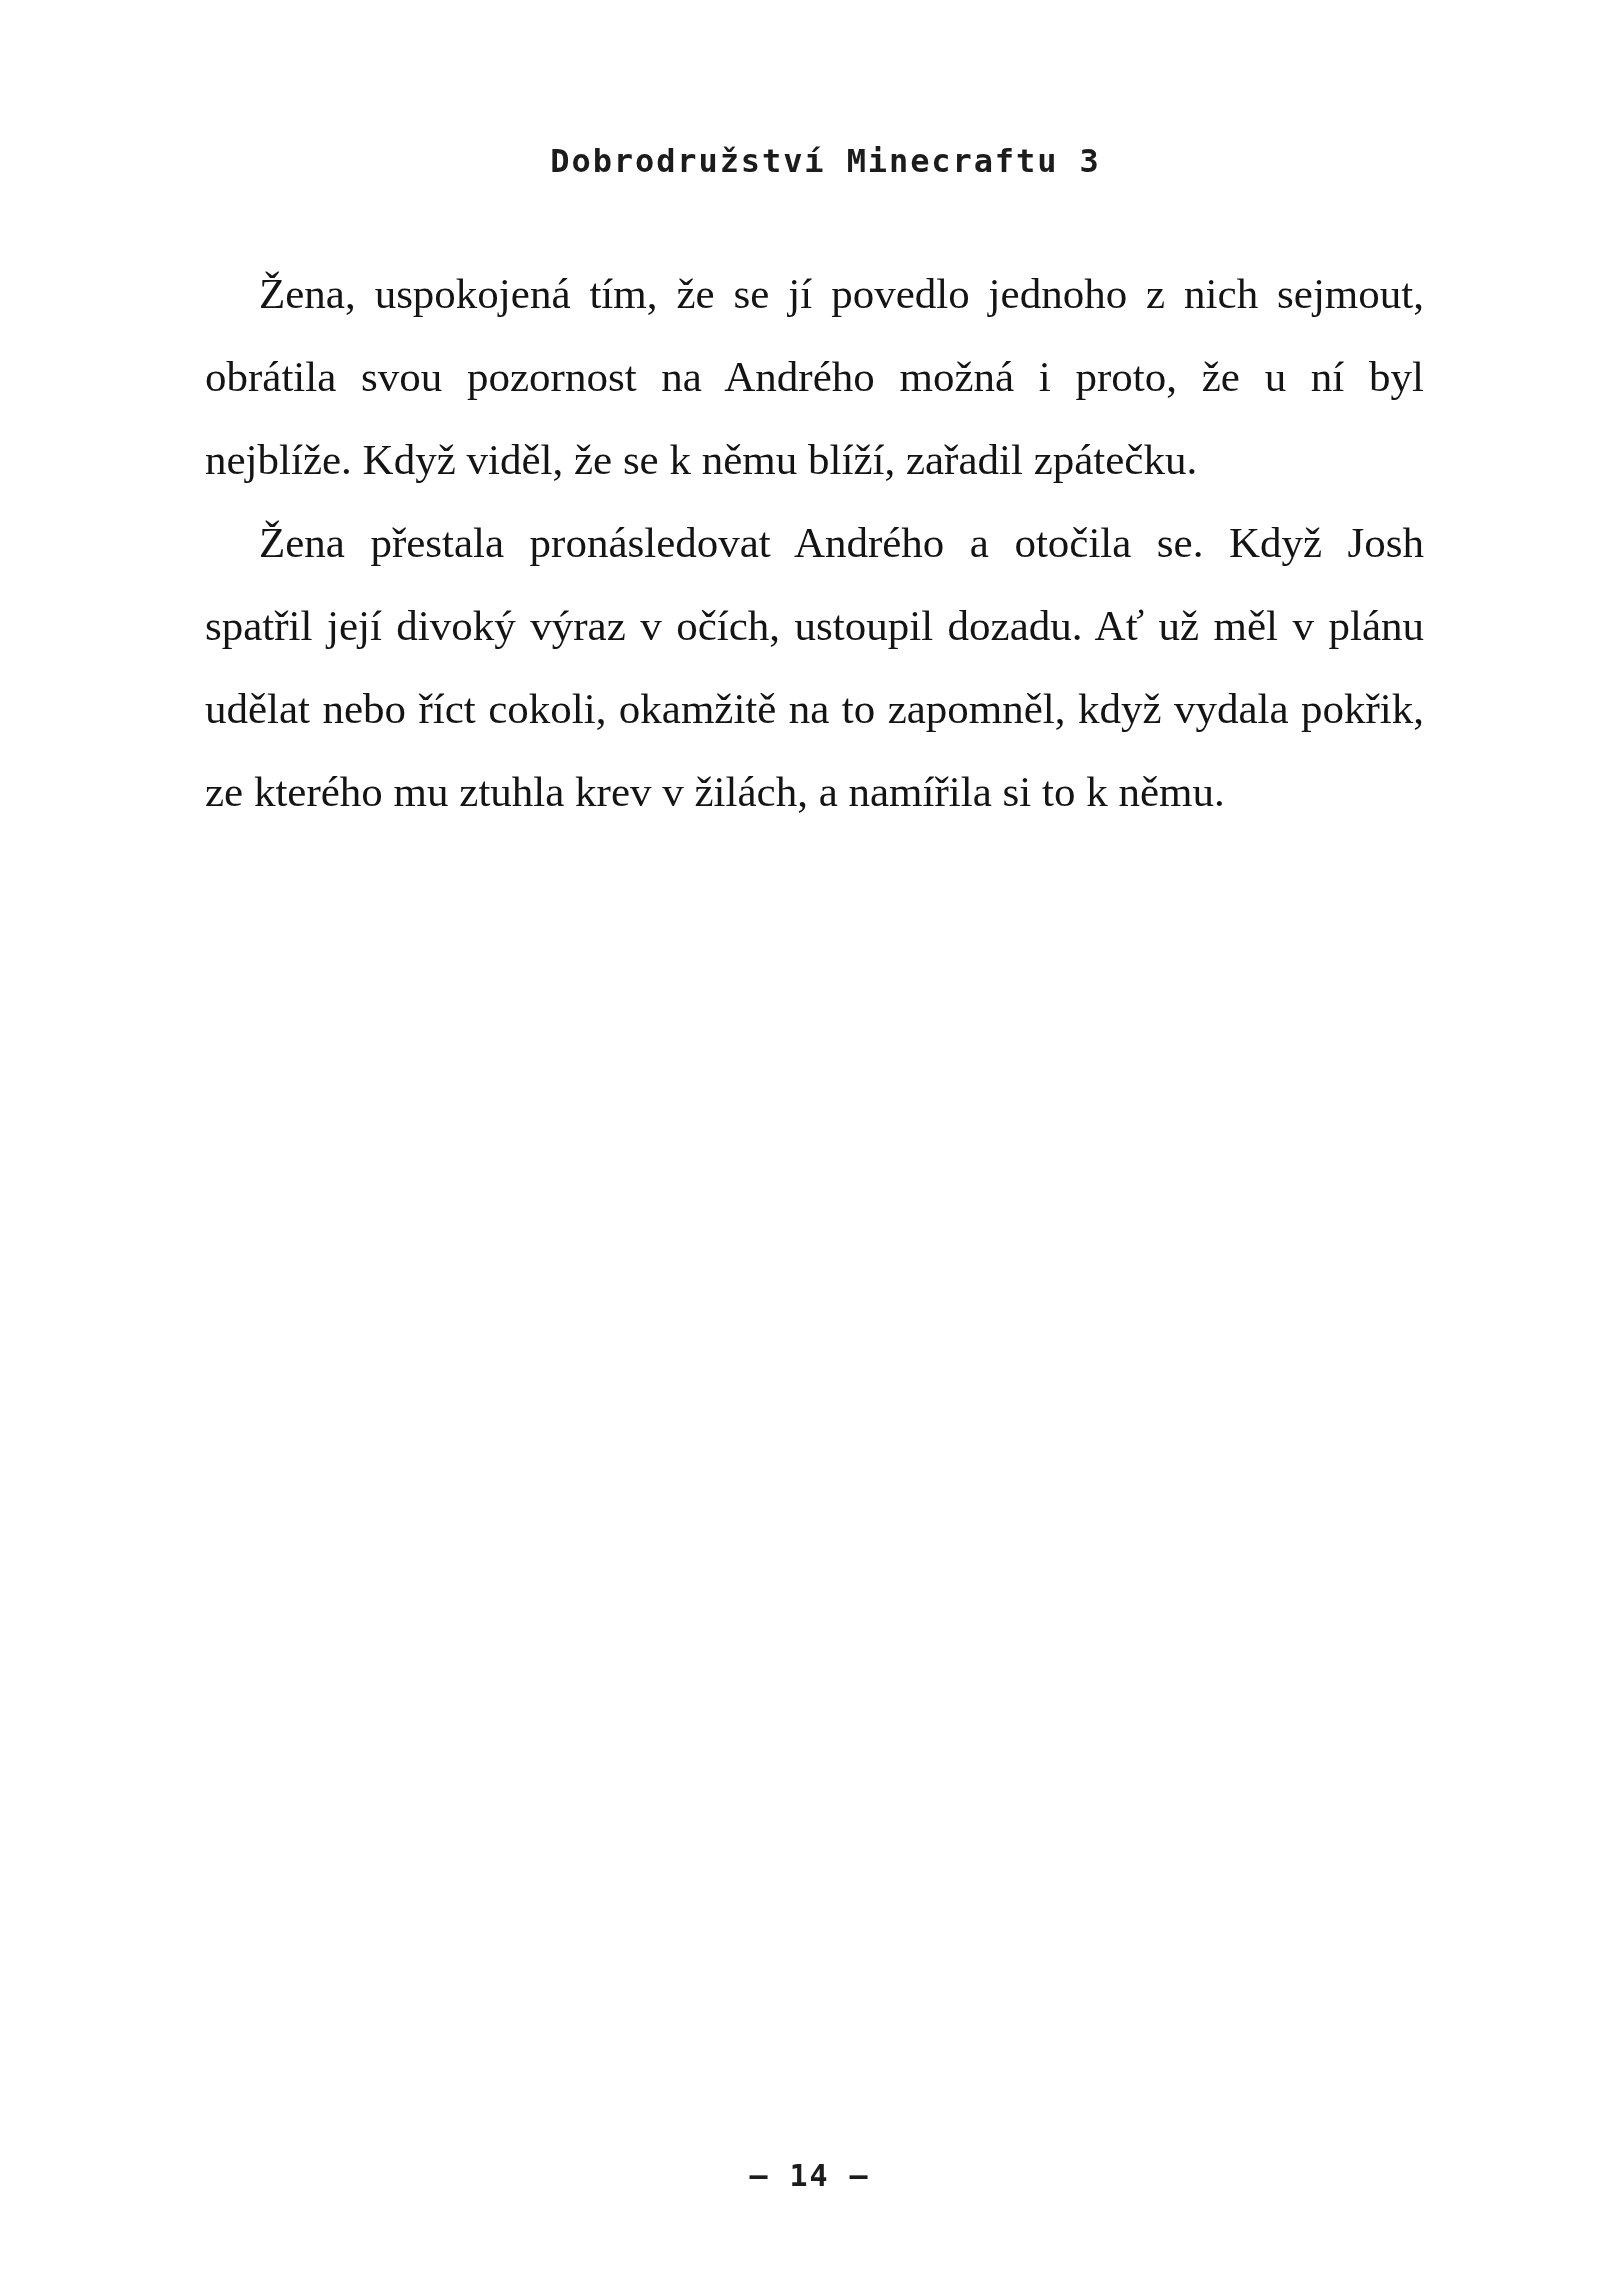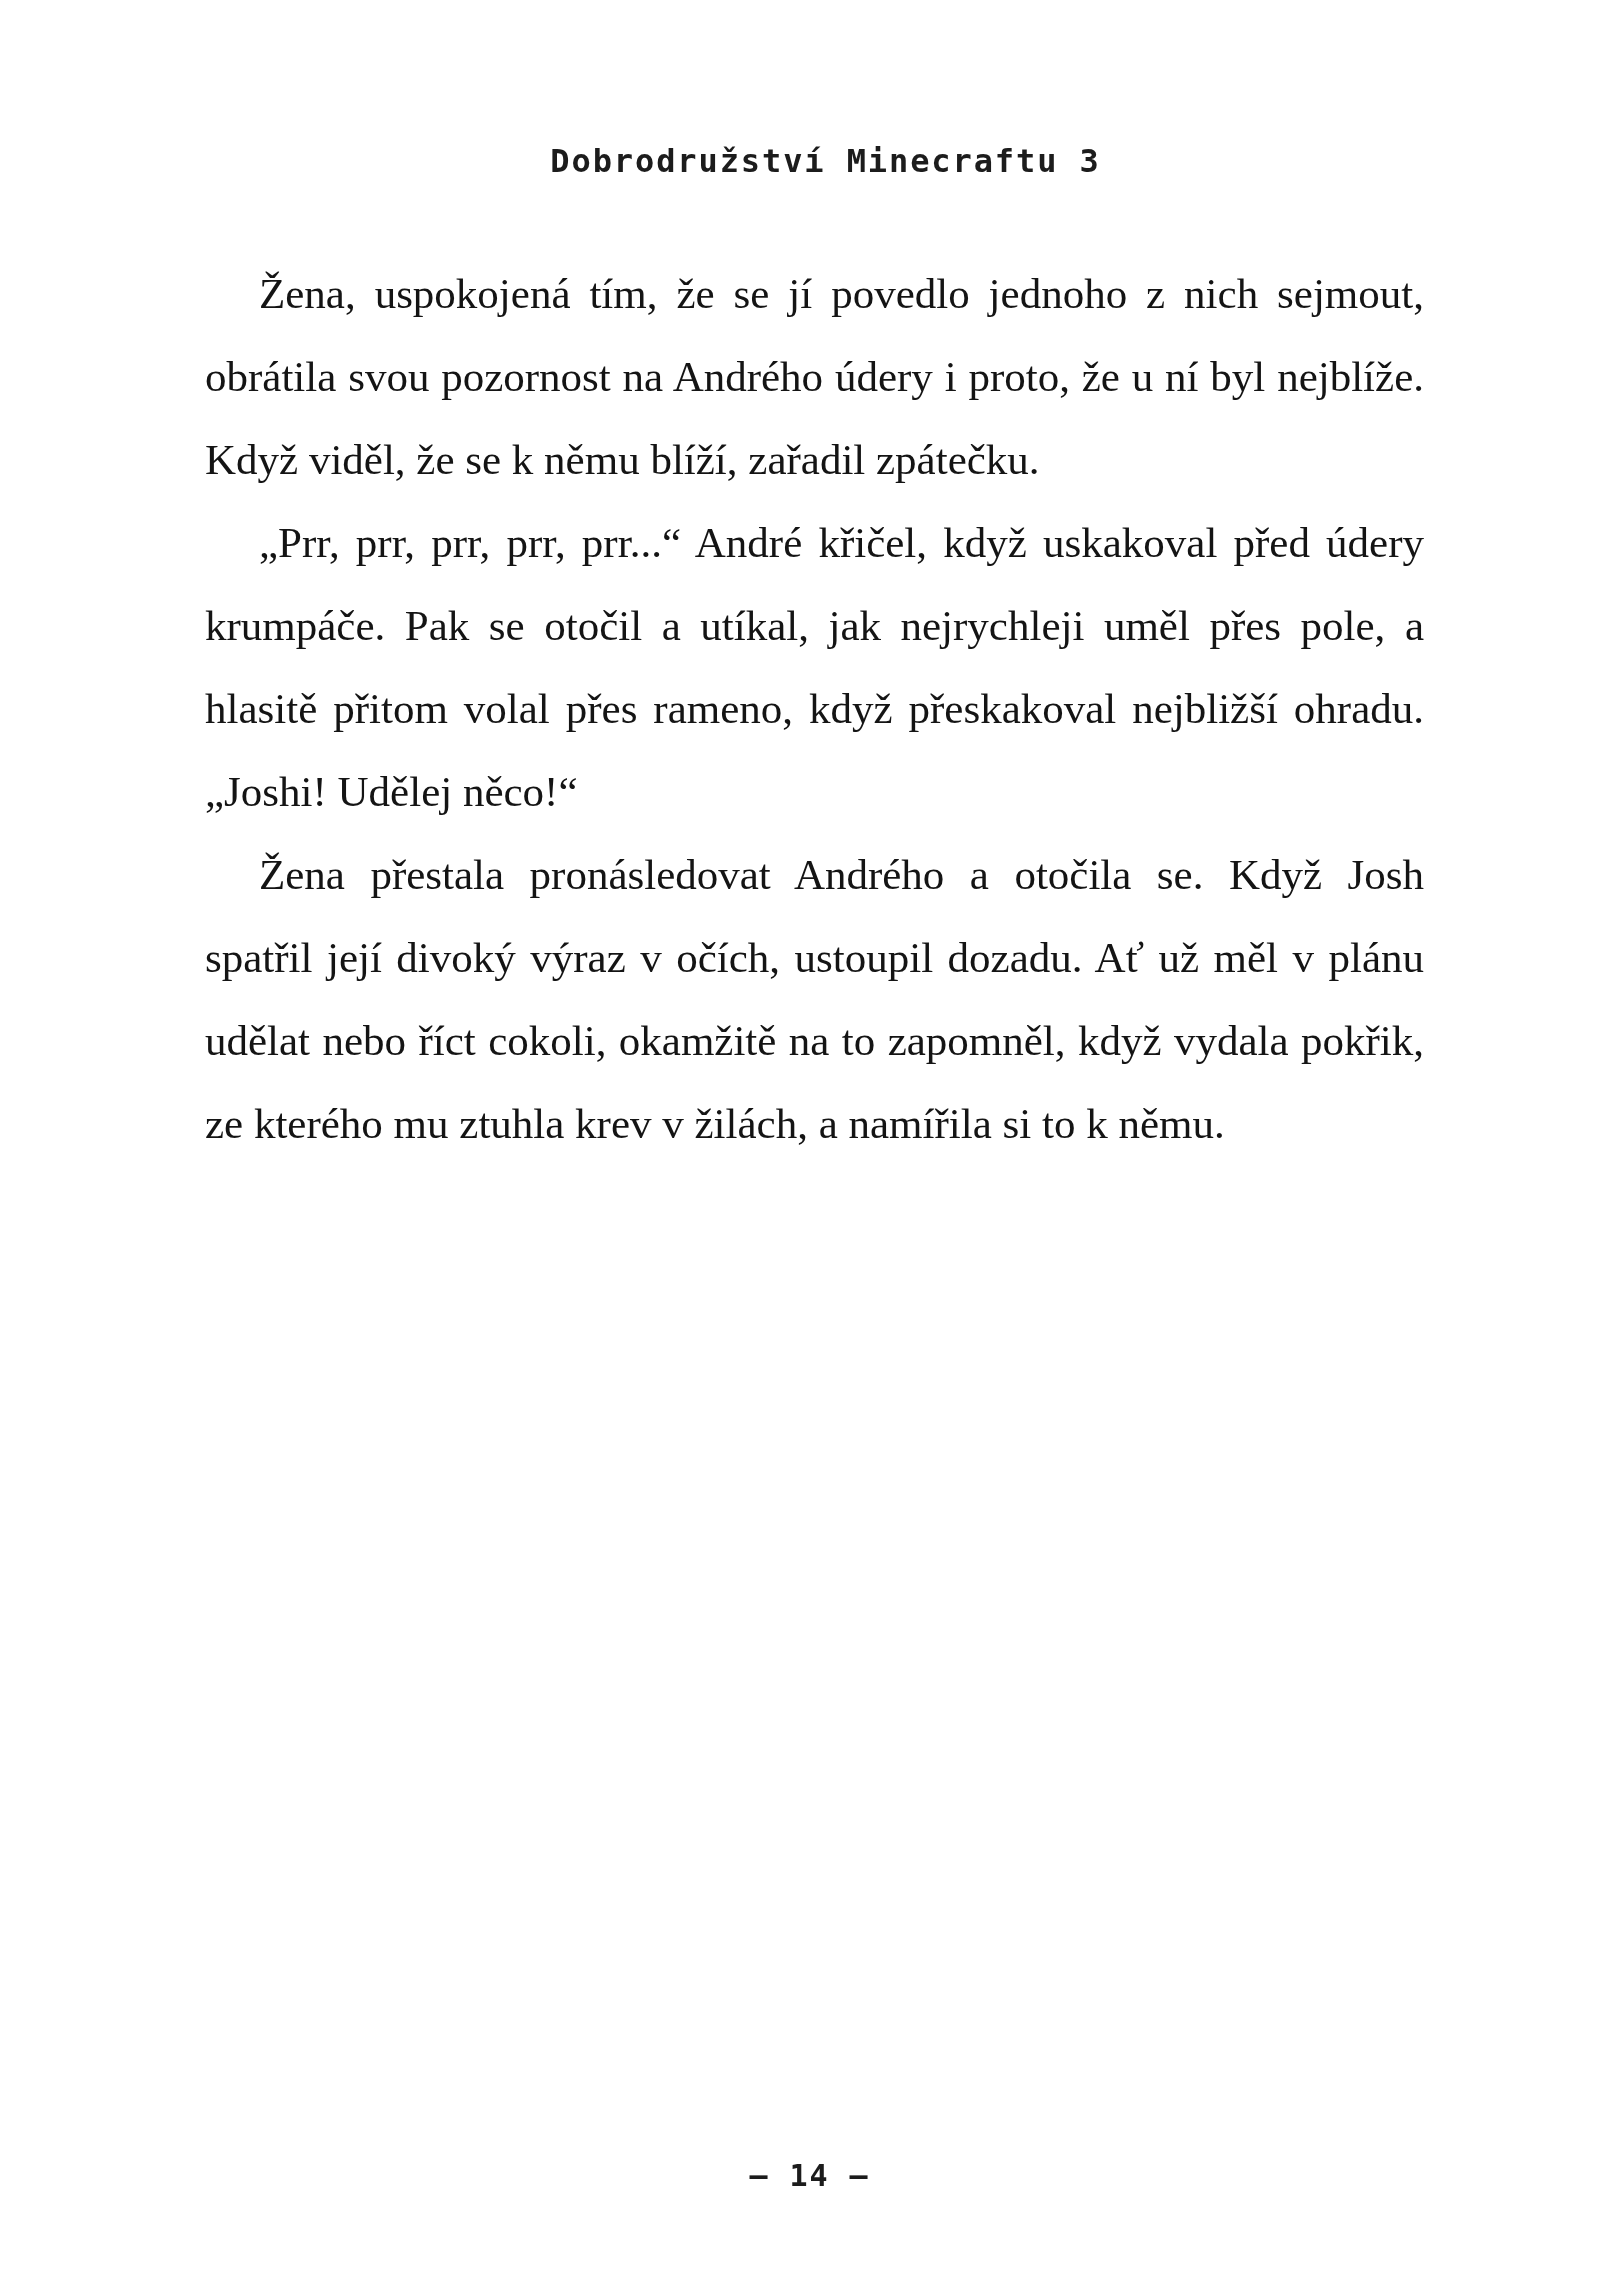--- a/index.html
+++ b/index.html
@@ -62,22 +62,21 @@
 </head>
 <body>
 
 <div class="page">
 
   <header class="running-head">
     <span>Dobrodružství Minecraftu 3</span>
   </header>
 
   <main class="text-block">
-    <p class="para">Žena, uspokojená tím, že se jí povedlo jednoho z nich sejmout, obrátila svou pozornost na Andrého údery i proto, že u ní byl nejblíže. Když viděl, že se k němu blíží, zařadil zpátečku.</p>
-    <p class="para">„Prr, prr, prr, prr, prr...“ André křičel, když uskakoval před údery krumpáče. Pak se otočil a utíkal, jak nejrychleji uměl přes pole, a hlasitě přitom volal přes rameno, když přeskakoval nejbližší ohradu. „Joshi! Udělej něco!“</p>
+    <p class="para">Žena, uspokojená tím, že se jí povedlo jednoho z nich sejmout, obrátila svou pozornost na Andrého možná i proto, že u ní byl nejblíže. Když viděl, že se k němu blíží, zařadil zpátečku.</p>
     <p class="para">Žena přestala pronásledovat Andrého a otočila se. Když Josh spatřil její divoký výraz v očích, ustoupil dozadu. Ať už měl v plánu udělat nebo říct cokoli, okamžitě na to zapomněl, když vydala pokřik, ze kterého mu ztuhla krev v žilách, a namířila si to k němu.</p>
   </main>
 
   <footer class="page-footer">
     <span>– 14 –</span>
   </footer>
 
 </div>
 
 

